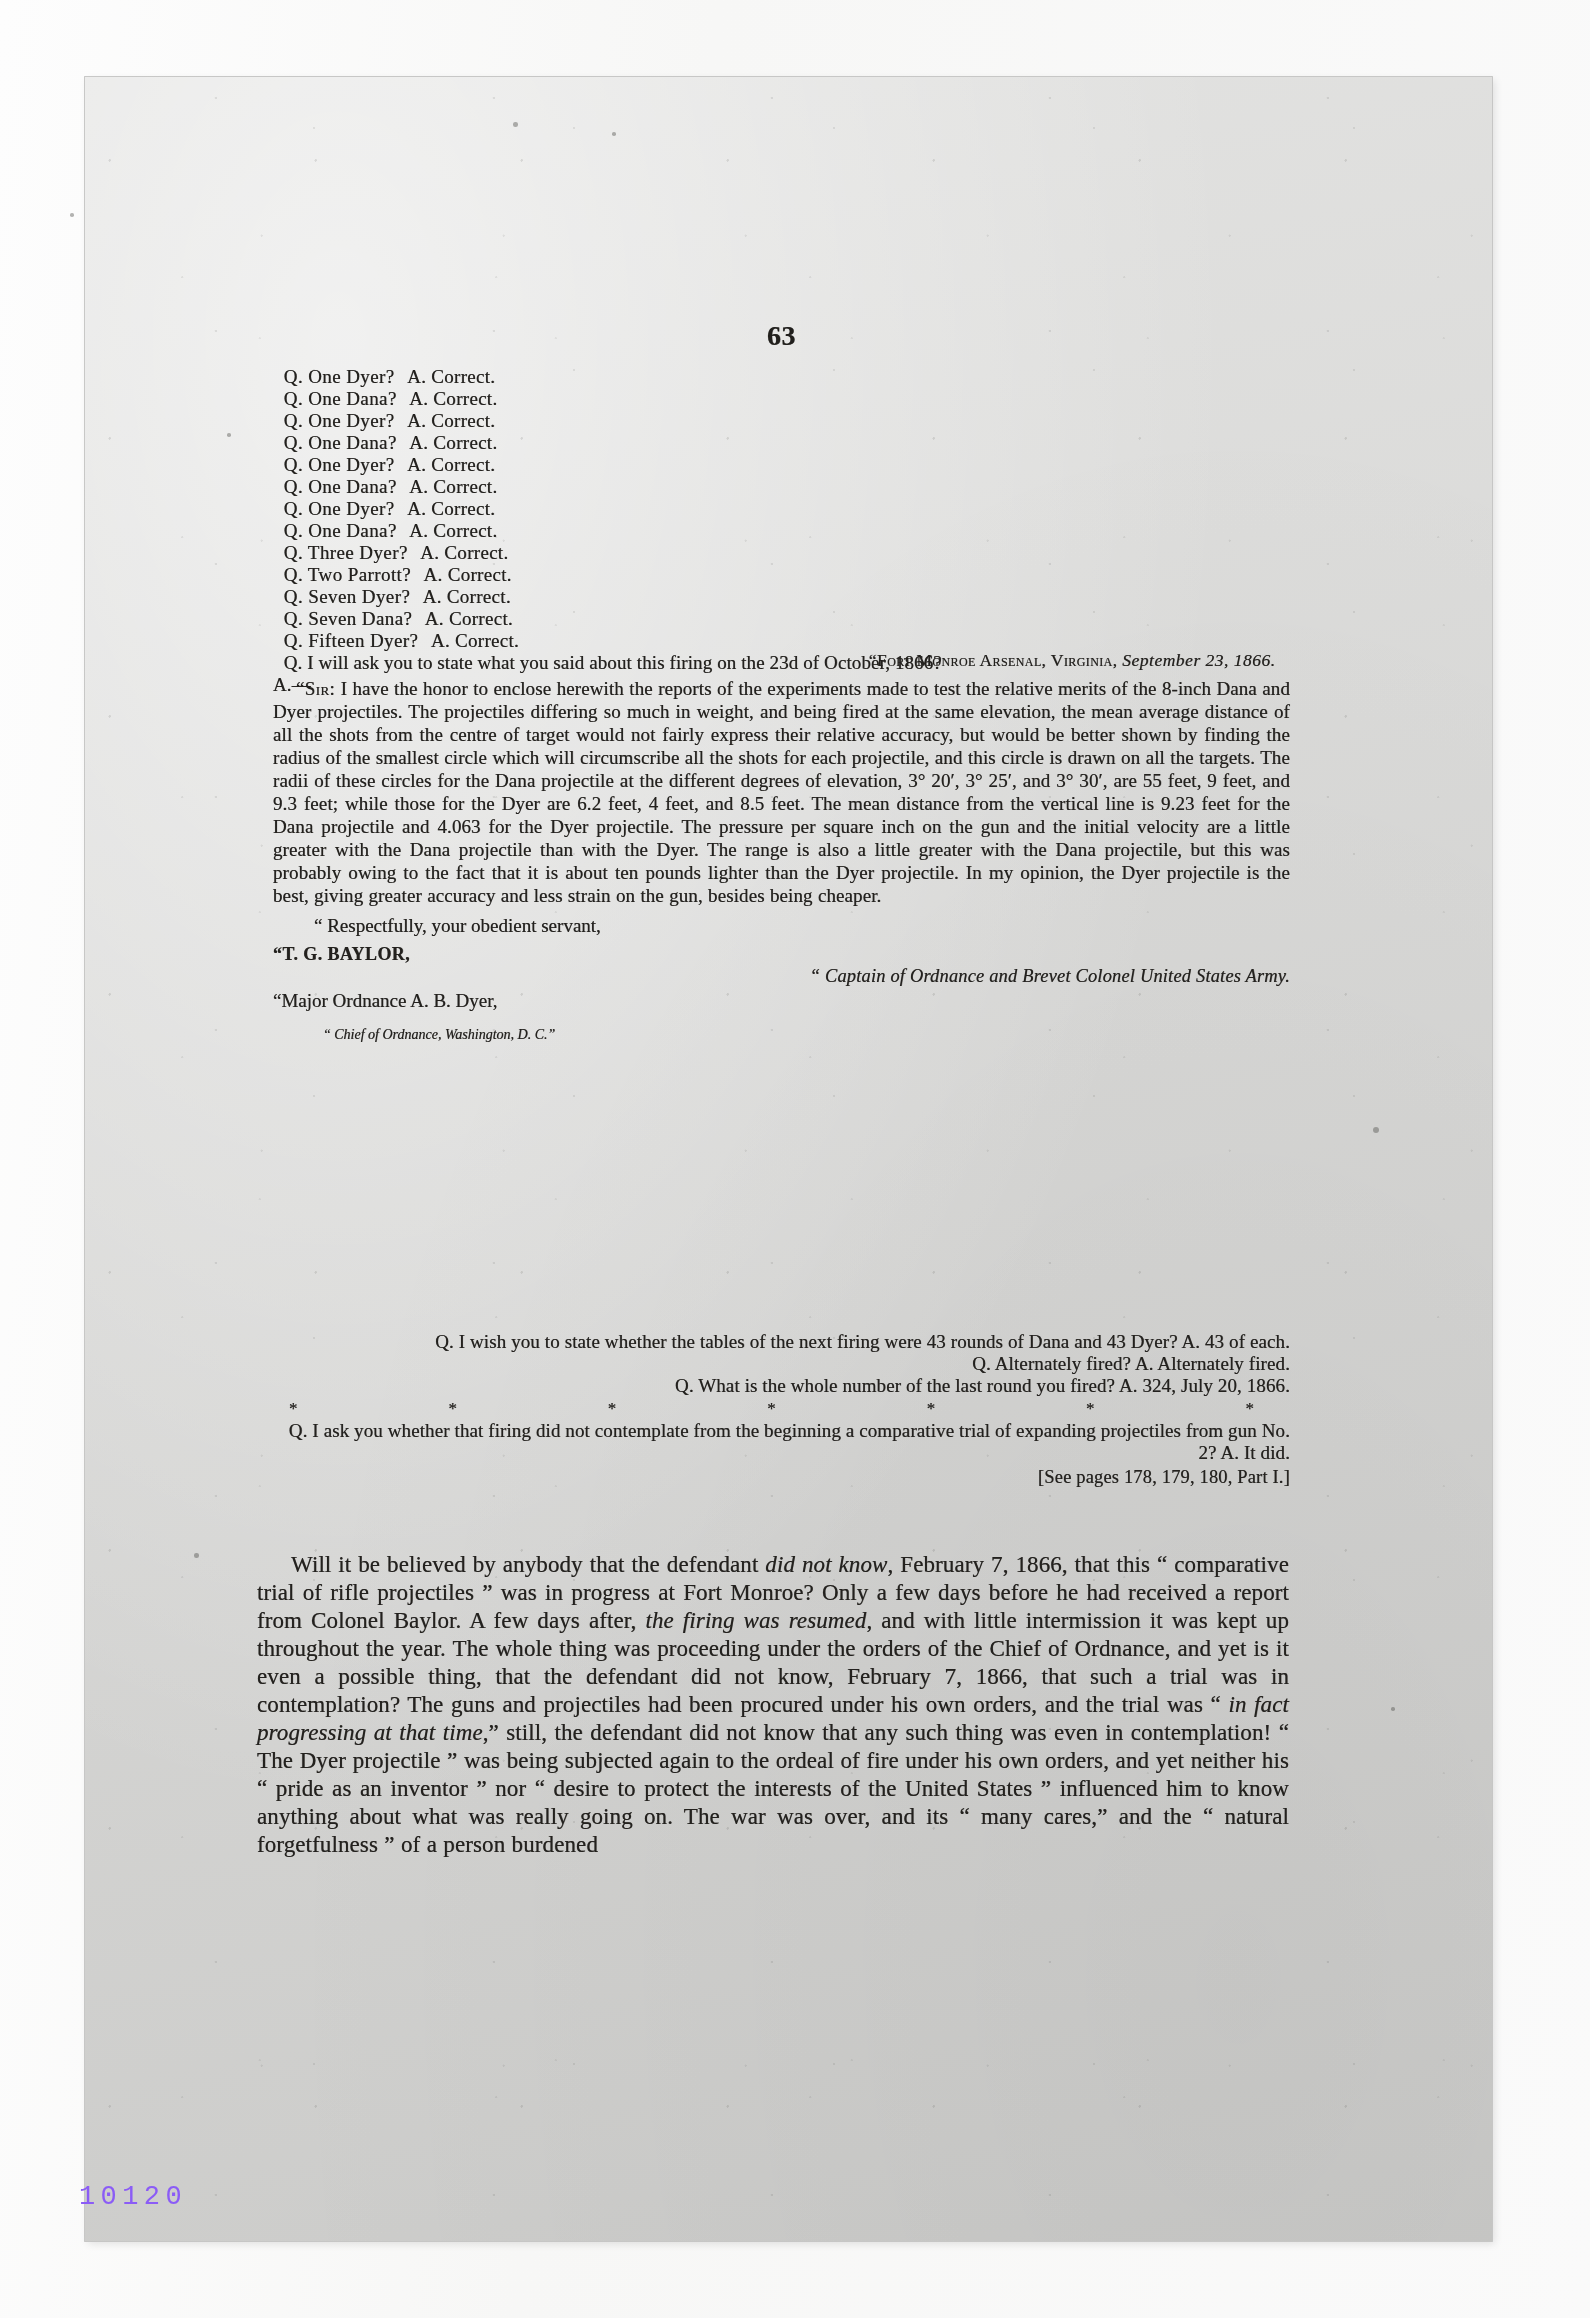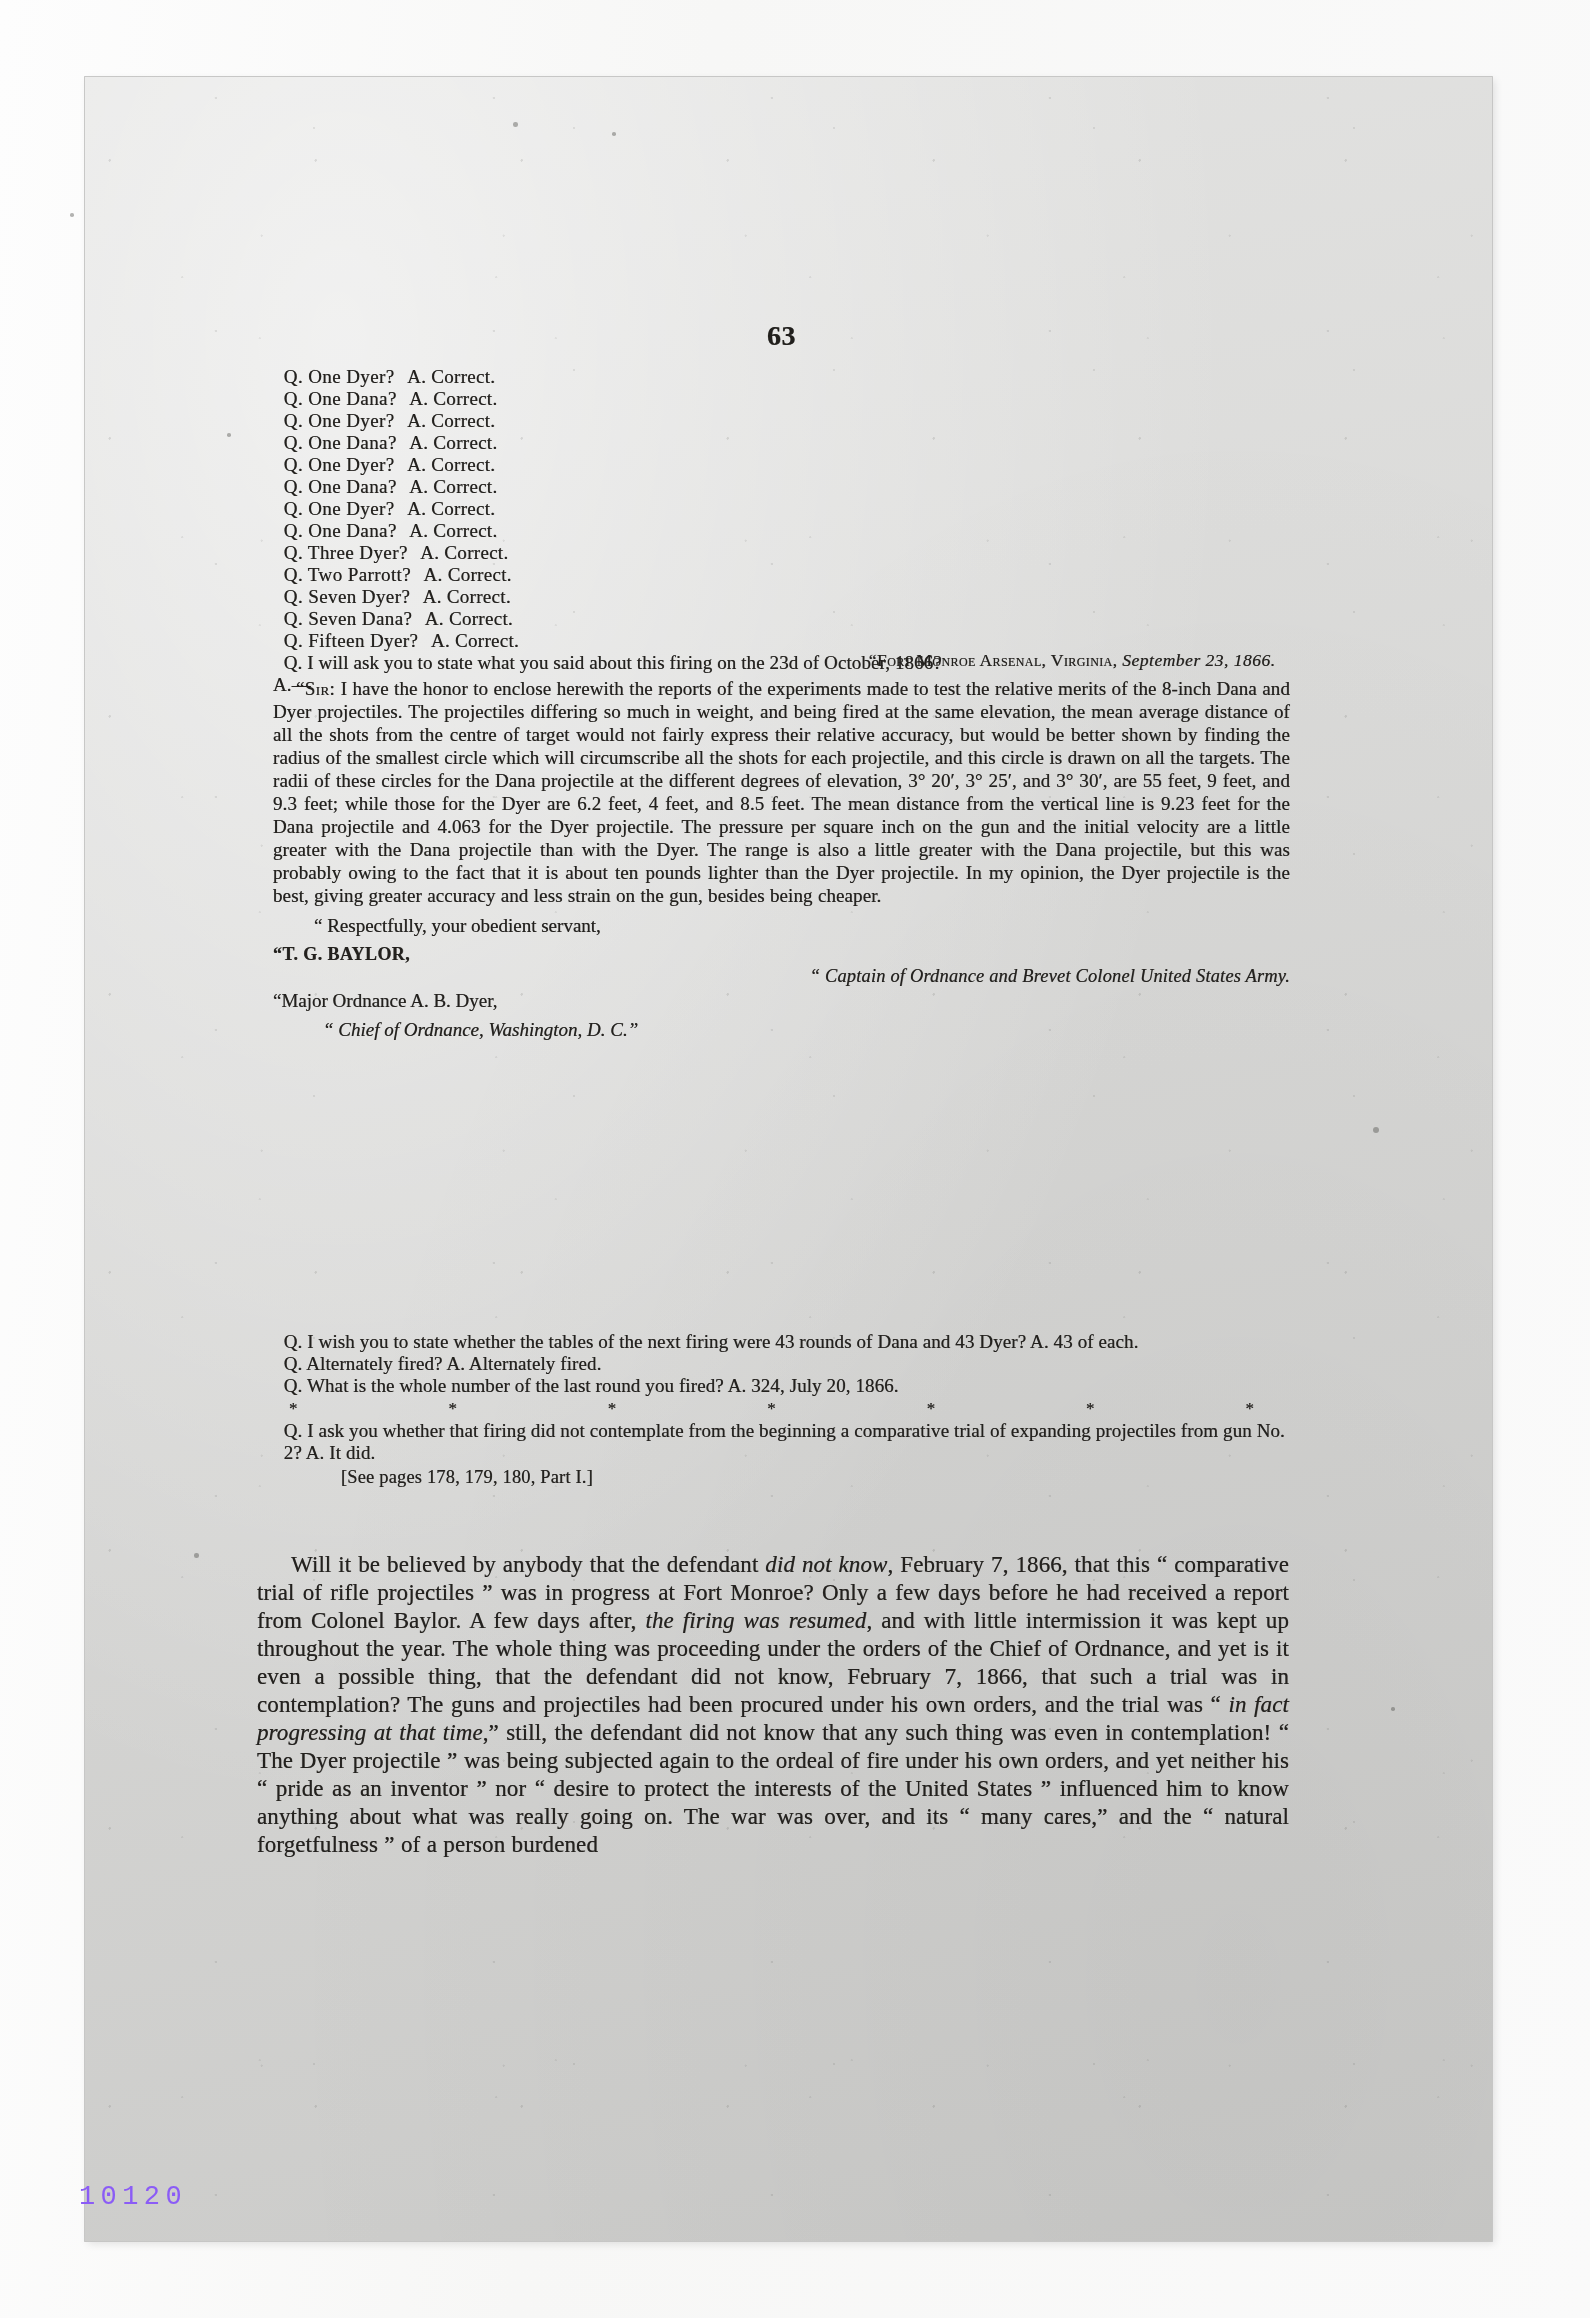--- a/index.html
+++ b/index.html
@@ -88,24 +88,24 @@
     letter-spacing:0.1px;word-spacing:0.4px;
   }
   #letter-body .lead{padding-left:23px;}
   .sc{font-variant:small-caps;letter-spacing:0.4px;}
   #closing{font-size:19px;margin-top:8px;padding-left:41px;}
   #signature{text-align:left;font-size:18px;font-weight:bold;margin-top:6.3px;
              letter-spacing:0.4px;padding-right:52px;}
   #sig-title{text-align:right;font-style:italic;font-size:18.4px;
              margin-top:1.8px;letter-spacing:0.2px;}
   #addressee{font-size:19px;margin-top:2.7px;}
-  #addressee-title{font-style:italic;font-size:19px;padding-left:50px;margin-top:7px;}
-
-  
-  #qa-after{position:absolute;left:0;top:1035px;width:1017px;}
+  #addressee-title{font-style:italic;font-size:14px;padding-left:50px;margin-top:15px;}
+
+  
+  #qa-after{position:absolute;left:0;top:1035px;width:1017px;text-align:right;}
   #asterisks{
     display:flex;justify-content:space-between;
     padding:2.7px 36px 2.7px 16px;font-size:17px;line-height:18px;
   }
   #see-pages{font-size:18.4px;padding-left:68px;margin-top:2.7px;letter-spacing:0.2px;}
 
   
   #commentary{
     position:absolute;left:-16px;top:1255px;width:1032px;
     font-size:23px;line-height:28px;text-align:justify;

